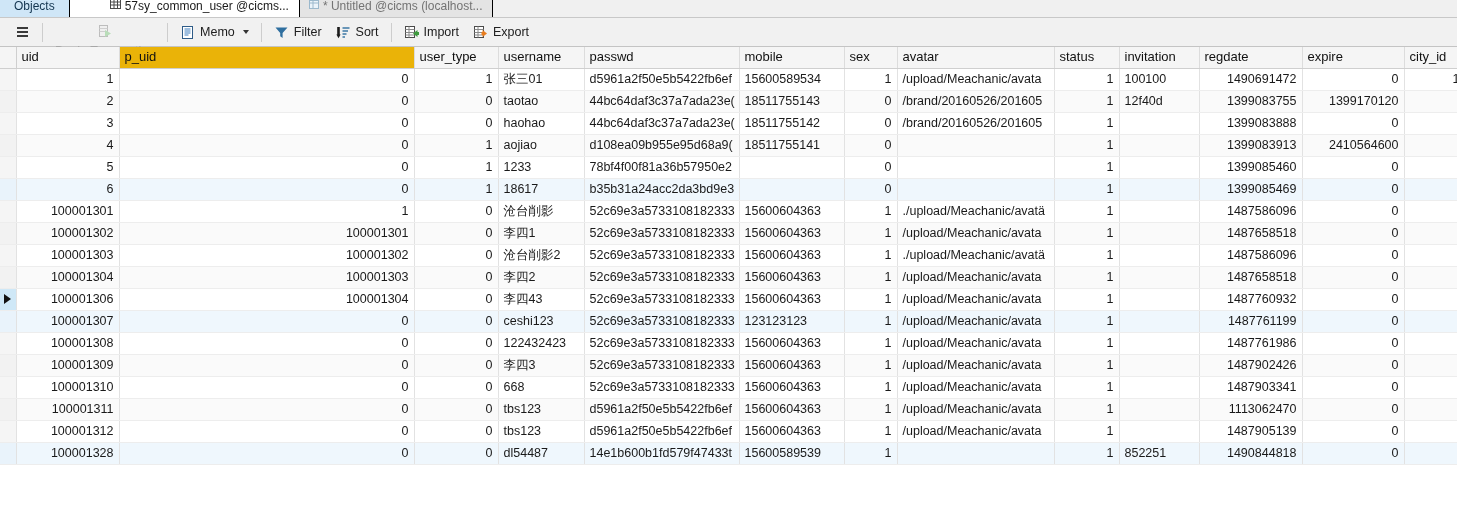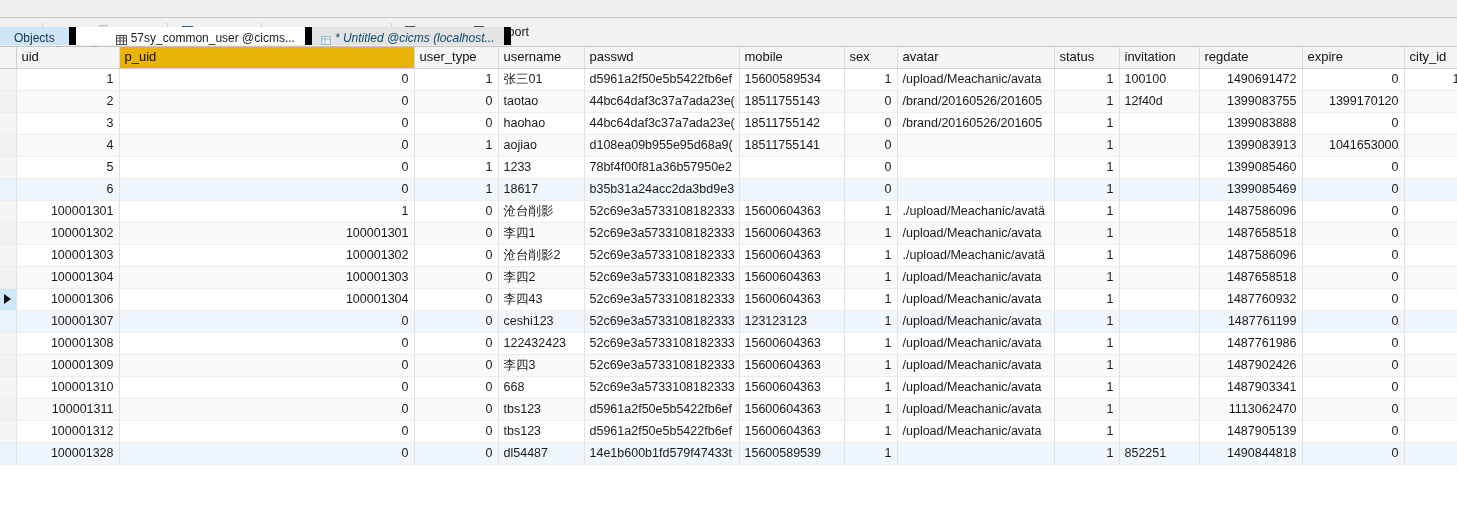--- a/index.html
+++ b/index.html
@@ -16,46 +16,44 @@
     position: relative;
     height: 18px;
     background: #f0f0f0;
     border-bottom: 1px solid #c8c8c8;
     display: flex;
     align-items: stretch;
     font-size: 12px;
   }
   .tab {
     display: flex;
-    align-items: flex-end;
+    align-items: flex-start;
     gap: 4px;
     padding: 0 10px 0 8px;
     height: 18px;
     font-size: 12px;
     color: #1a1a1a;
-    border-right: 7px solid #000000;
+    border-right: 1px solid #000000;
     white-space: nowrap;
     position: relative;
     top: -1px;
-    margin-top: 28px;
   }
   .tab.objects {
     background: #cfe6f7;
     color: #12344f;
     padding: 0 14px;
     font-weight: normal;
   }
   .tab.active {
     background: #ffffff;
     padding-left: 40px;
   }
   .tab.inactive {
     background: #e4e4e4;
-    color: #0c4a6e;
-    font-style: italic;
+    color: #737373;
   }
   .grid-ico {
     width: 11px; height: 10px;
     display: inline-block;
     position: relative;
     flex: 0 0 auto;
   }
   .grid-ico svg { display: block; }
 
   
@@ -388,21 +386,21 @@
           <td class="num selcol">0</td>
           <td class="num">1</td>
           <td>aojiao</td>
           <td>d108ea09b955e95d68a9(</td>
           <td>18511755141</td>
           <td class="num">0</td>
           <td></td>
           <td class="num">1</td>
           <td></td>
           <td class="num">1399083913</td>
-          <td class="num">1041653000</td>
+          <td class="num">2410564600</td>
           <td class="num">1</td>
         </tr>
         <tr class="">
           <td class="rowhdr"></td>
           <td class="num">5</td>
           <td class="num selcol">0</td>
           <td class="num">1</td>
           <td>1233</td>
           <td>78bf4f00f81a36b57950e2</td>
           <td></td>

